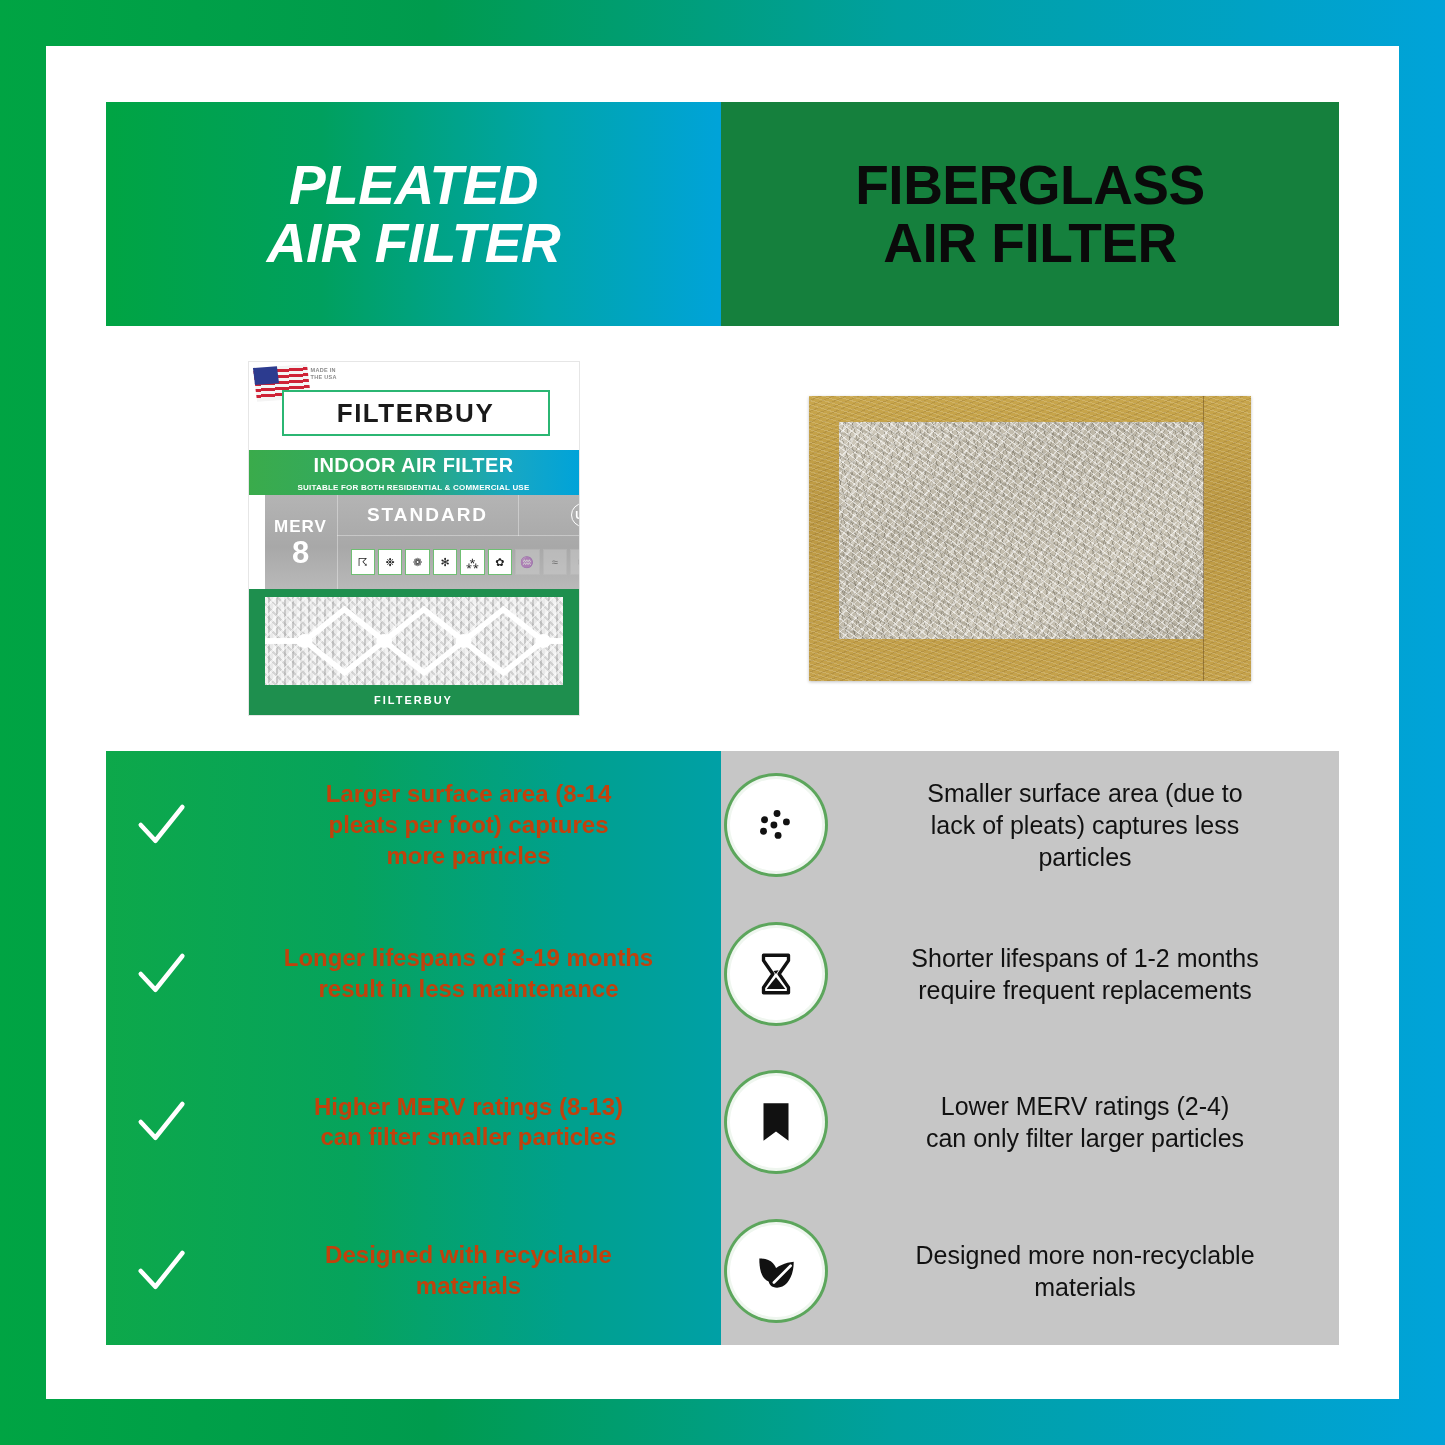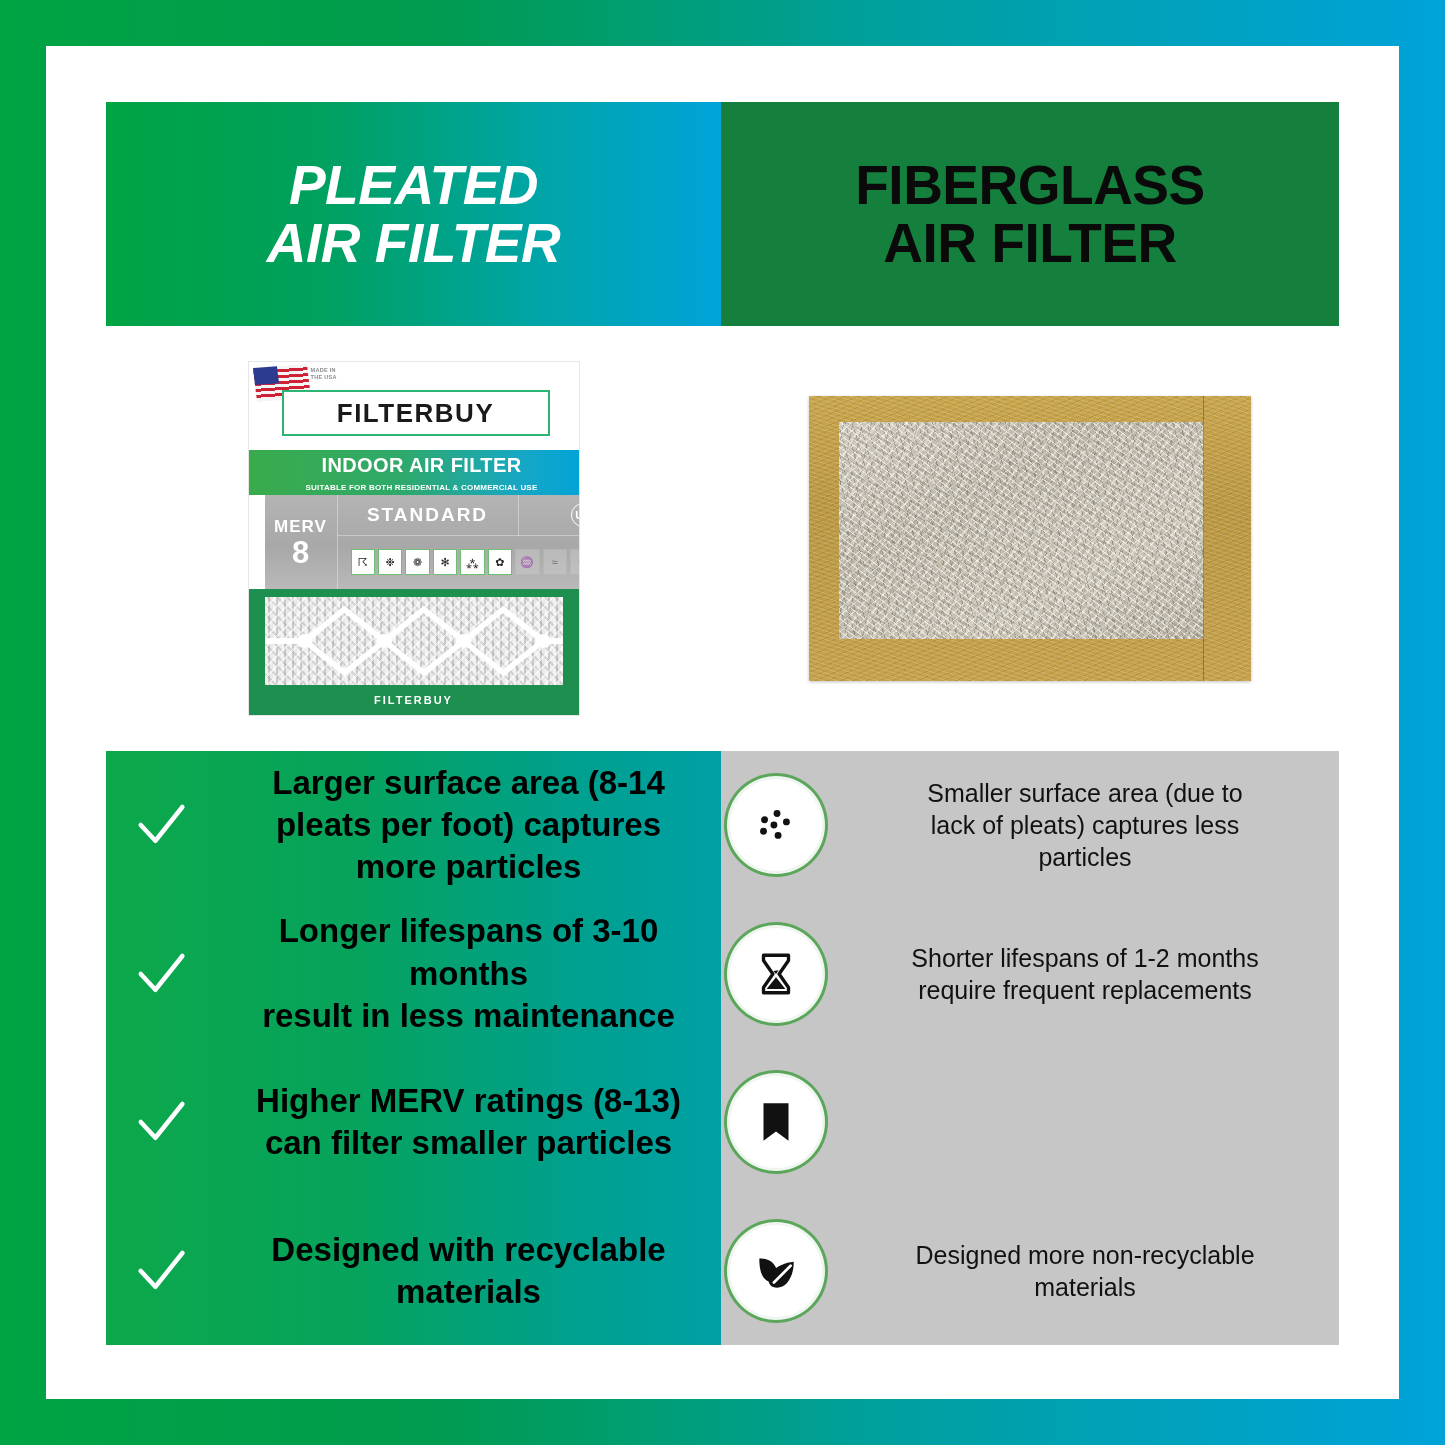--- a/index.html
+++ b/index.html
@@ -90,21 +90,21 @@
     border:2px solid #2bb673;background:#fff;
     display:flex;align-items:center;justify-content:center;
   }
   .logo-txt{
     font-size:26px;font-weight:bold;color:#1a1a1a;letter-spacing:1.5px;
   }
 
   .band-indoor{
     position:absolute;left:0;top:88px;width:100%;height:45px;
     background:linear-gradient(90deg,#3aab4b 0%,#2fa96a 45%,#17a7c4 80%,#00a3d9 100%);
-    display:flex;flex-direction:column;align-items:center;justify-content:center;padding-left:8px;
+    display:flex;flex-direction:column;align-items:center;justify-content:center;
   }
   .band-indoor .t1{color:#fff;font-size:20px;font-weight:bold;letter-spacing:.4px;}
   .band-indoor .t2{color:#fff;font-size:8px;font-weight:bold;letter-spacing:.2px;margin-top:6px;}
 
   .band-grey{
     position:absolute;left:16px;top:133px;width:100%;height:94px;
     background:linear-gradient(180deg,#b4b4b4 0%,#a8a8a8 55%,#b9b9b9 100%);
   }
   .merv{
     position:absolute;left:0;top:0;width:72px;height:100%;
@@ -220,21 +220,21 @@
   .row:nth-child(2){top:148.5px;}
   .row:nth-child(3){top:297px;}
   .row:nth-child(4){top:445.5px;}
 
   .check{
     width:110px;display:flex;align-items:center;justify-content:center;flex:0 0 110px;
   }
   .check svg{width:54px;height:54px;}
   .txt-left{
     width:505px;flex:0 0 505px;
-    color:#000000;font-size:33px;font-weight:bold;line-height:1.28;
+    color:#c2410c;font-size:24px;font-weight:bold;line-height:1.28;
     text-align:center;padding:0 14px;box-sizing:border-box;
     white-space:pre-line;
   }
   .mid{
     width:110px;flex:0 0 110px;display:flex;align-items:center;justify-content:center;
     position:relative;z-index:3;
   }
   .badge{
     width:92px;height:92px;border-radius:50%;
     background:#ffffff;
@@ -378,21 +378,21 @@
 lack of pleats) captures less
 particles</div>
         </div>
 
         <div class="row">
           <div class="check">
             <svg viewBox="0 0 48 48">
               <path d="M6 24 L19 38 L43 8" fill="none" stroke="#ffffff" stroke-width="4" stroke-linecap="round" stroke-linejoin="round"></path>
             </svg>
           </div>
-          <div class="txt-left">Longer lifespans of 3-10 months
+          <div class="txt-left">Longer lifespans of 3-19 months
 result in less maintenance</div>
           <div class="mid">
             <div class="badge">
               <svg viewBox="0 0 48 48">
                 <path d="M12 6 H36 V11 L27 24 L36 37 V42 H12 V37 L21 24 L12 11 Z" fill="none" stroke="#111111" stroke-width="3.2" stroke-linejoin="round"></path>
                 <path d="M15 38.5 H33 L24 27 Z" fill="#111111"></path>
                 <path d="M21.5 21 L24 24 L26.5 20.5 Z" fill="#111111"></path>
               </svg>
             </div>
           </div>
@@ -408,20 +408,22 @@
           </div>
           <div class="txt-left">Higher MERV ratings (8-13)
 can filter smaller particles</div>
           <div class="mid">
             <div class="badge">
               <svg viewBox="0 0 48 48">
                 <path d="M12 6 H36 V42 L24 33 L12 42 Z" fill="#111111"></path>
               </svg>
             </div>
           </div>
+          <div class="txt-right">Lower MERV ratings (2-4)
+can only filter larger particles</div>
         </div>
 
         <div class="row">
           <div class="check">
             <svg viewBox="0 0 48 48">
               <path d="M6 24 L19 38 L43 8" fill="none" stroke="#ffffff" stroke-width="4" stroke-linecap="round" stroke-linejoin="round"></path>
             </svg>
           </div>
           <div class="txt-left">Designed with recyclable
 materials</div>

